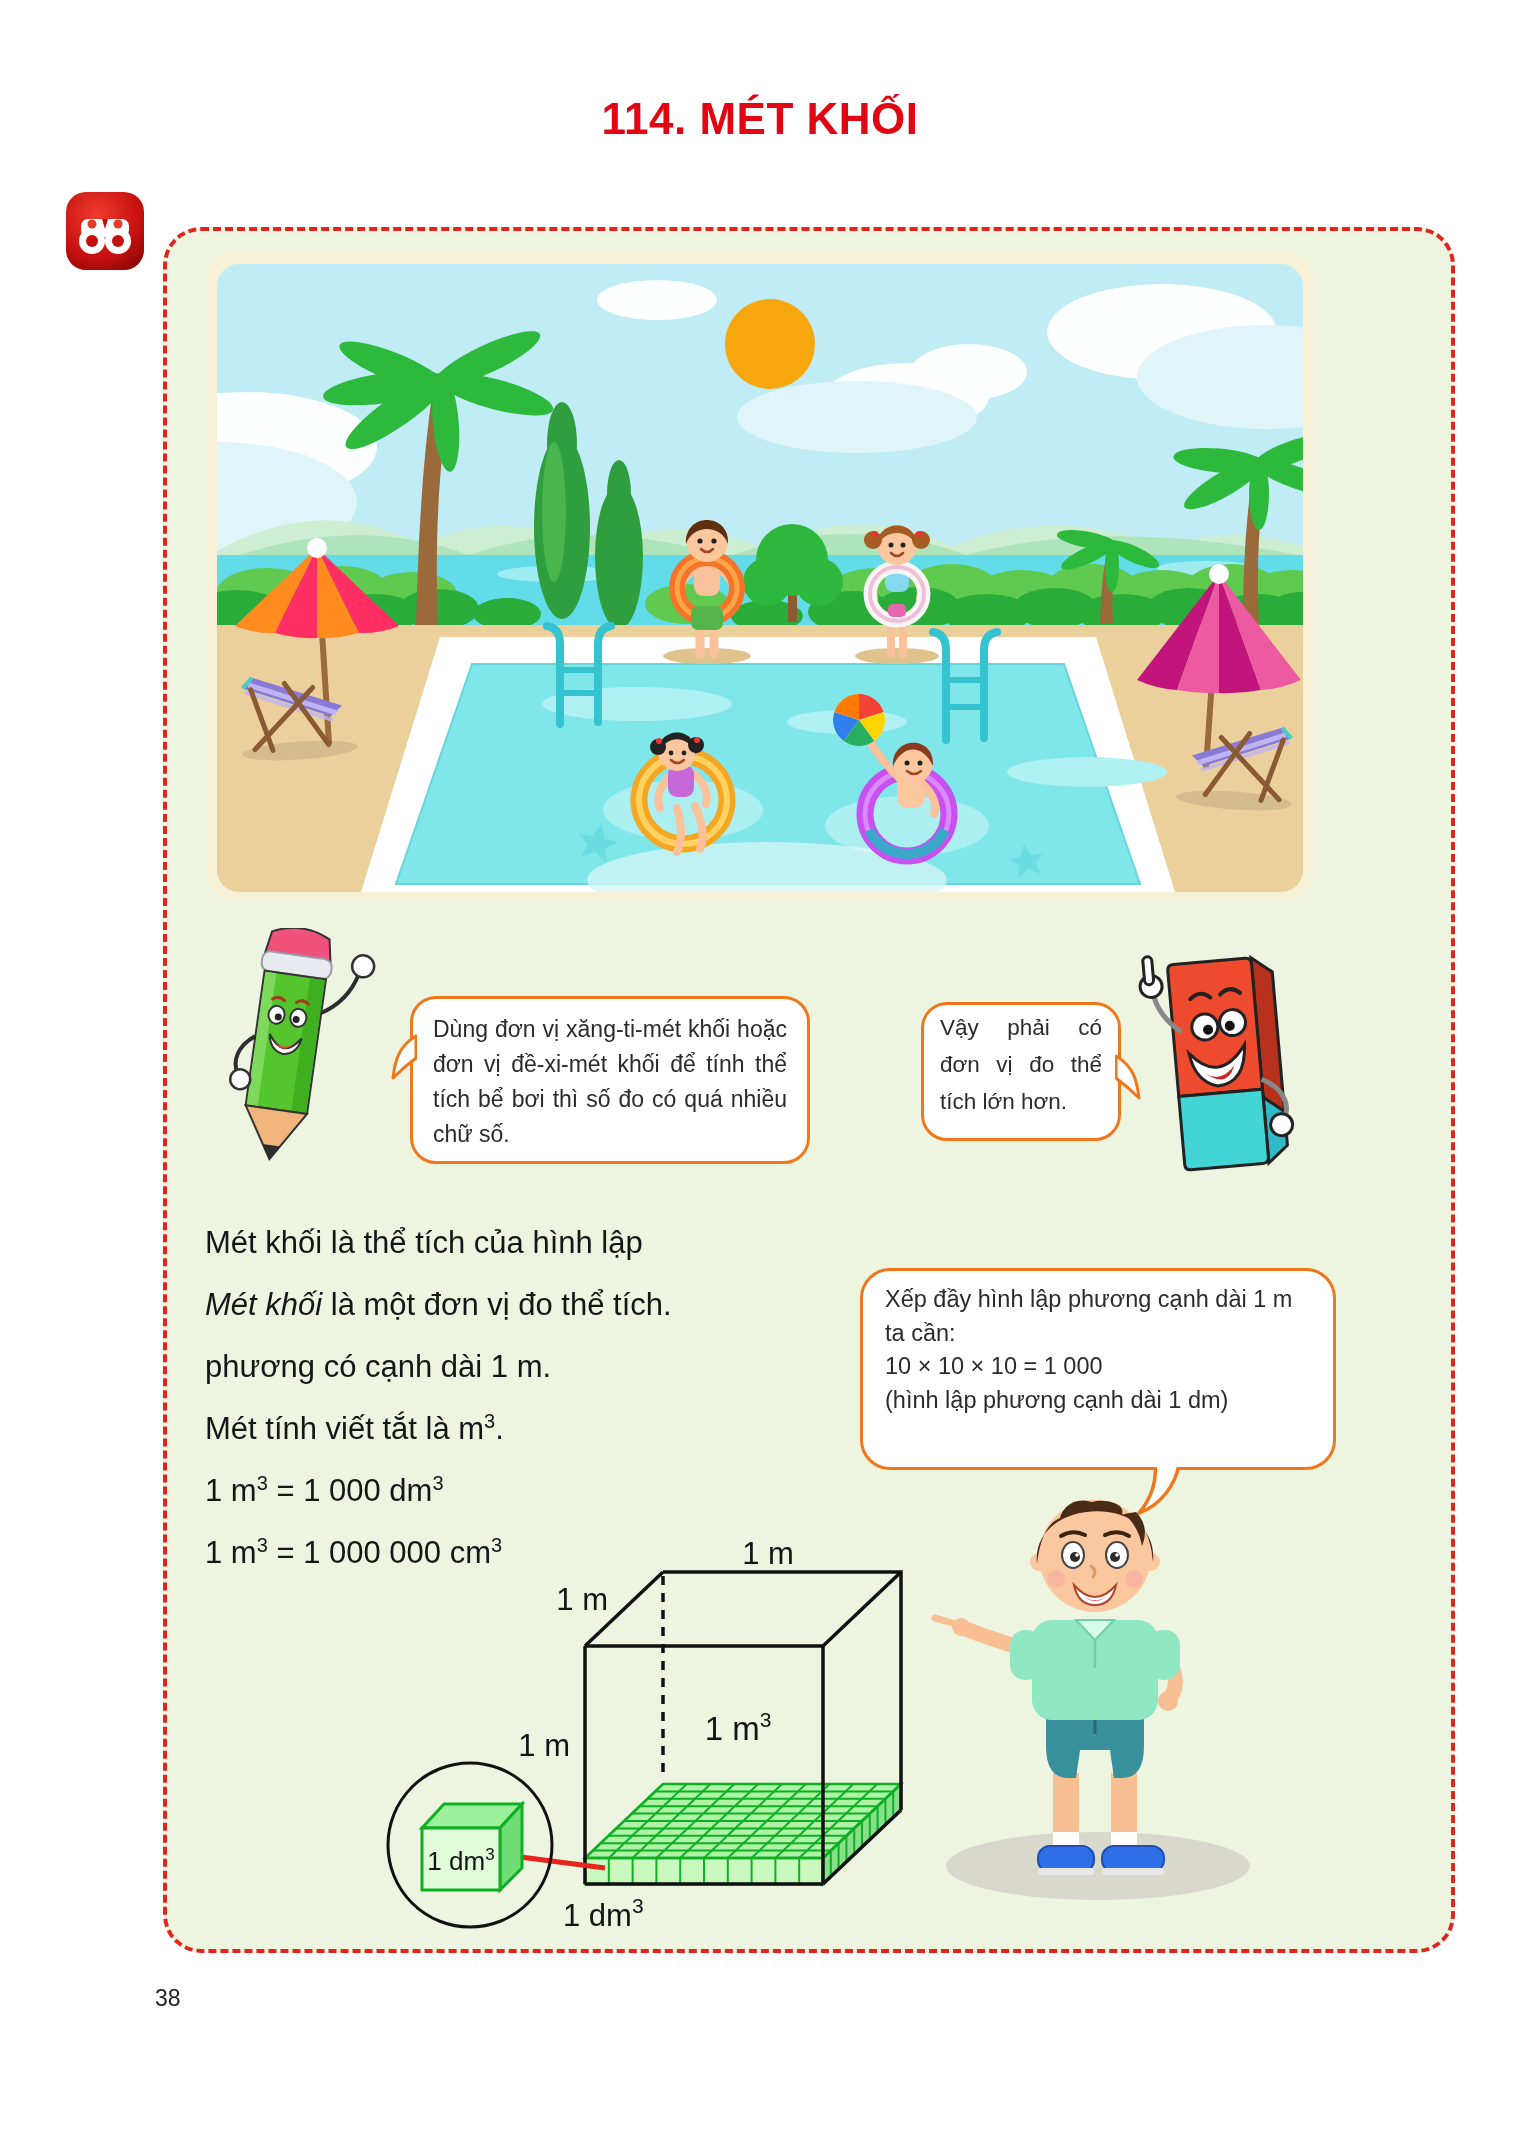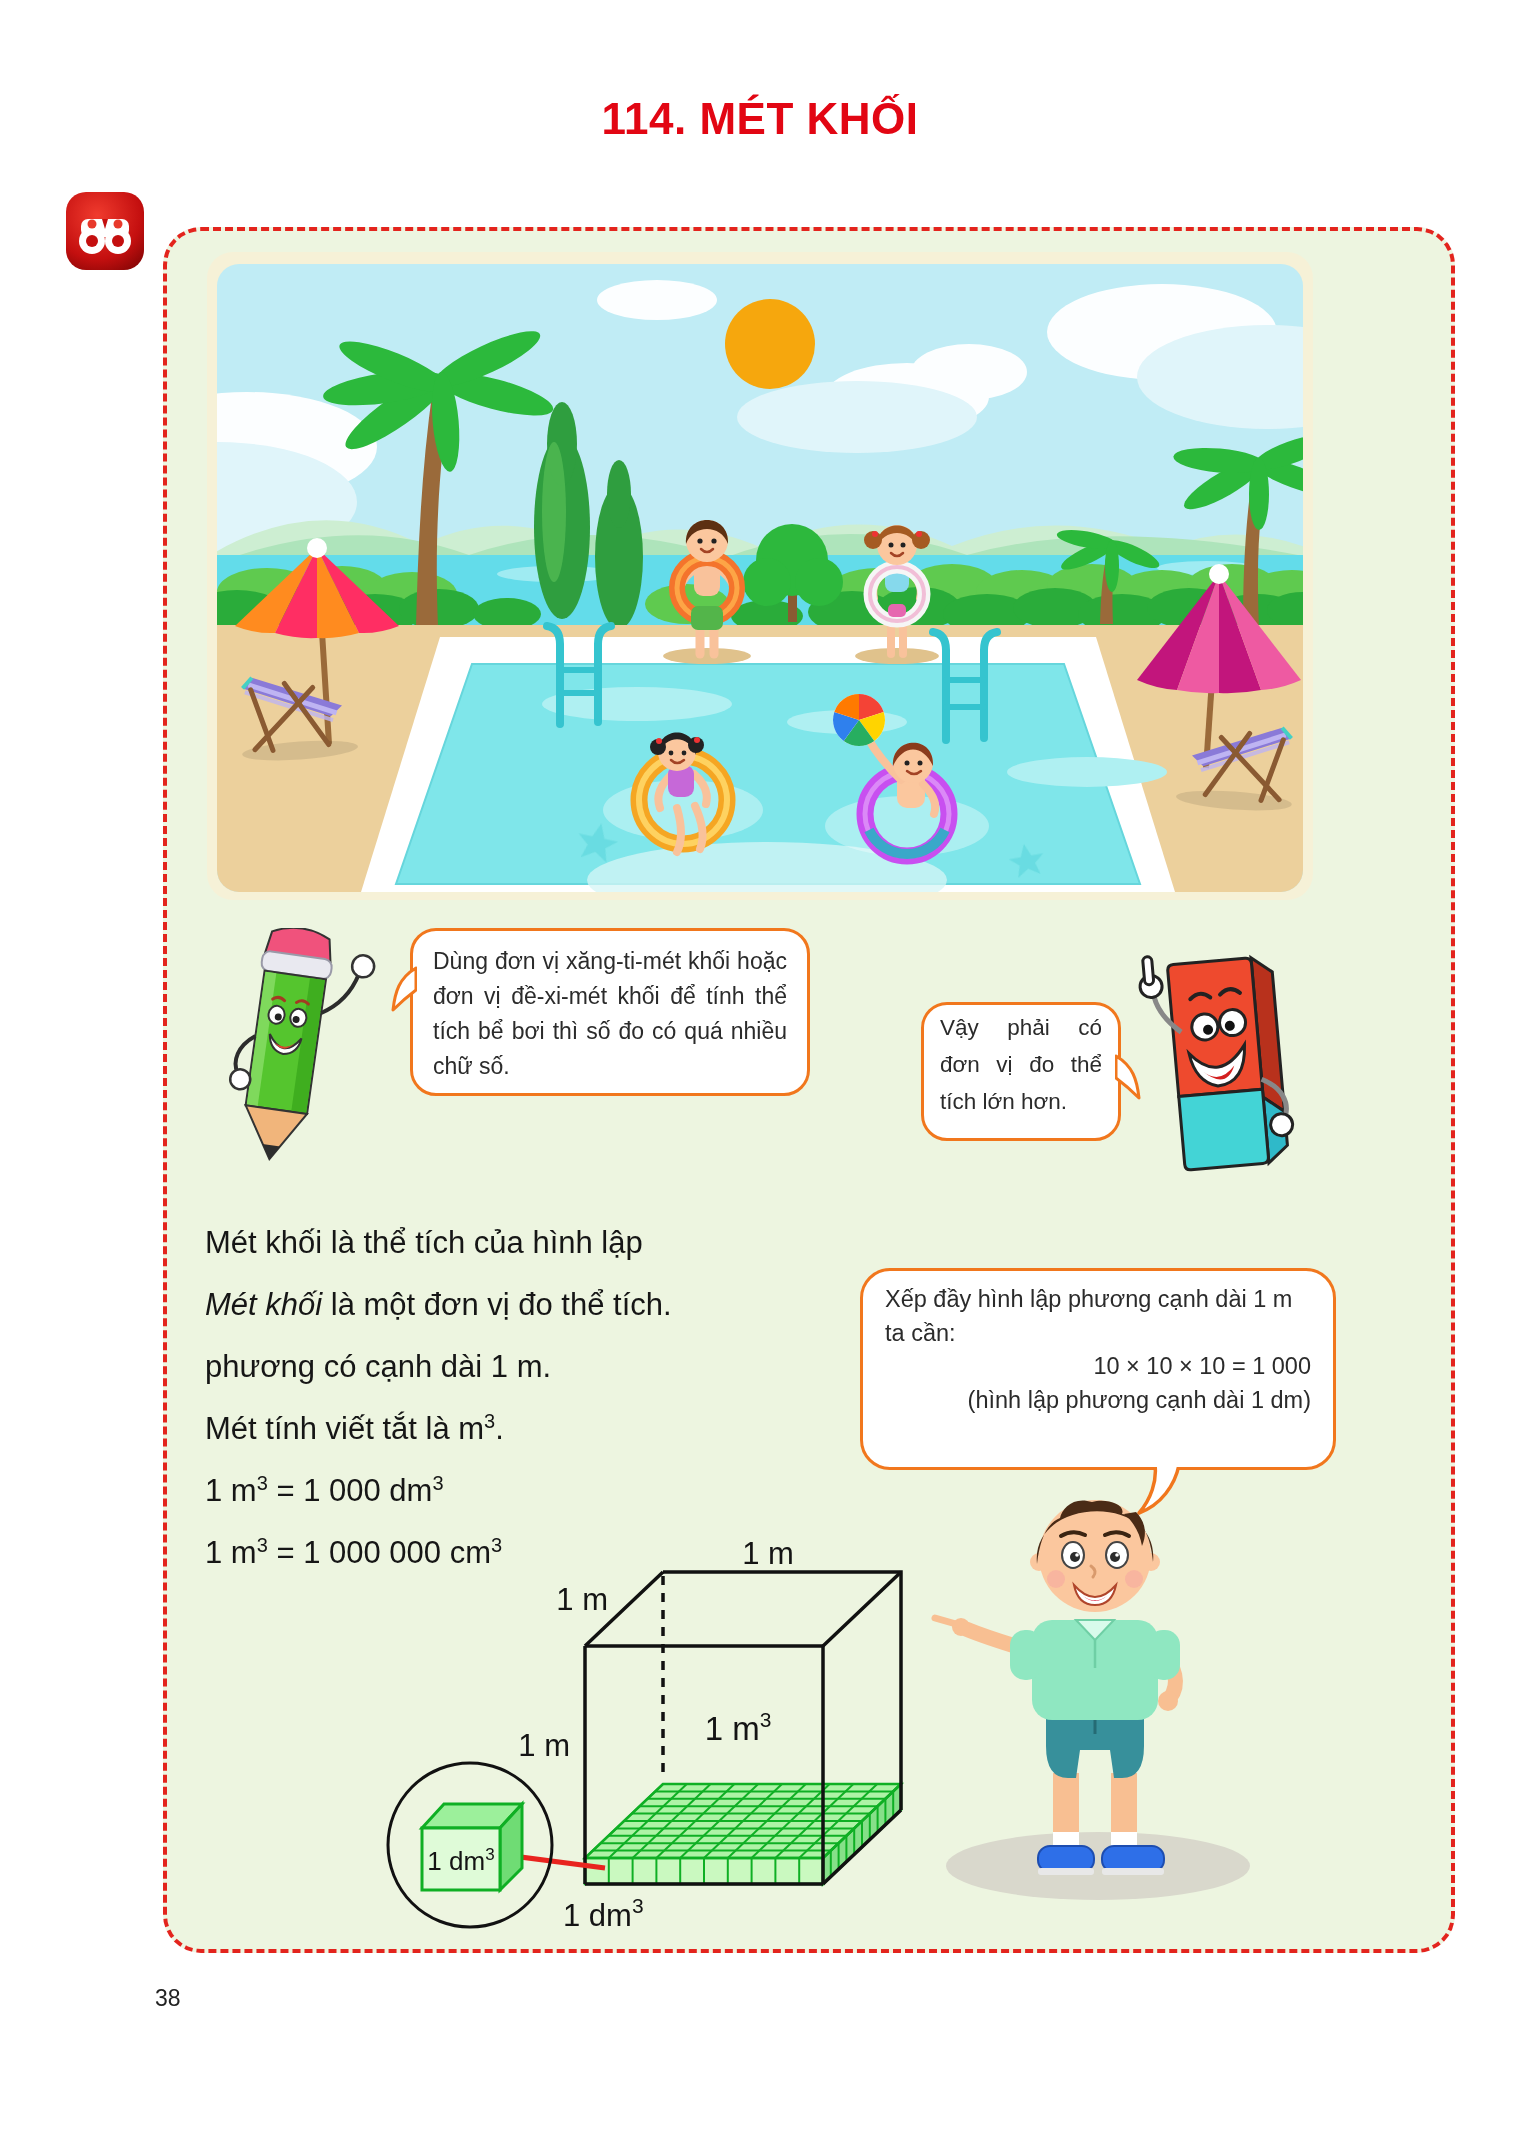--- a/index.html
+++ b/index.html
@@ -28,27 +28,27 @@
   .scene{left:207px;top:252px;width:1106px;height:648px;}
 
   
   .pencil-char{left:168px;top:928px;width:235px;height:255px;}
   .eraser-char{left:1118px;top:933px;width:205px;height:265px;}
   .boy-char{left:928px;top:1438px;width:335px;height:465px;}
 
   
   .bubble{position:absolute;background:#ffffff;border:3.5px solid #f1771d;border-radius:26px;
     box-sizing:border-box;color:#2b2b2b;}
-  .bubble-pencil{left:410px;top:928px;width:400px;height:168px;padding:13px 20px;
+  .bubble-pencil{left:410px;top:996px;width:400px;height:168px;padding:13px 20px;
     font-size:23px;line-height:35px;text-align:justify;}
   .bubble-eraser{left:921px;top:1002px;width:200px;height:139px;padding:4px 16px;
     font-size:22.5px;line-height:37px;text-align:justify;}
   .bubble-boy{left:860px;top:1268px;width:476px;height:202px;padding:12px 22px;
     font-size:23.5px;line-height:33.5px;border-radius:30px;}
-  .bubble-boy .ctr{text-align:right;}
+  .bubble-boy .ctr{text-align:left;}
   .tail{position:absolute;}
 
   
   .lesson-block{left:205px;top:1212px;width:640px;font-size:31px;line-height:62px;color:#161616;}
   .lesson-block .term{font-style:italic;}
   sup{font-size:20px;line-height:0;vertical-align:super;}
 
   
   .cube-fig{left:290px;top:1528px;width:720px;height:412px;}
 

